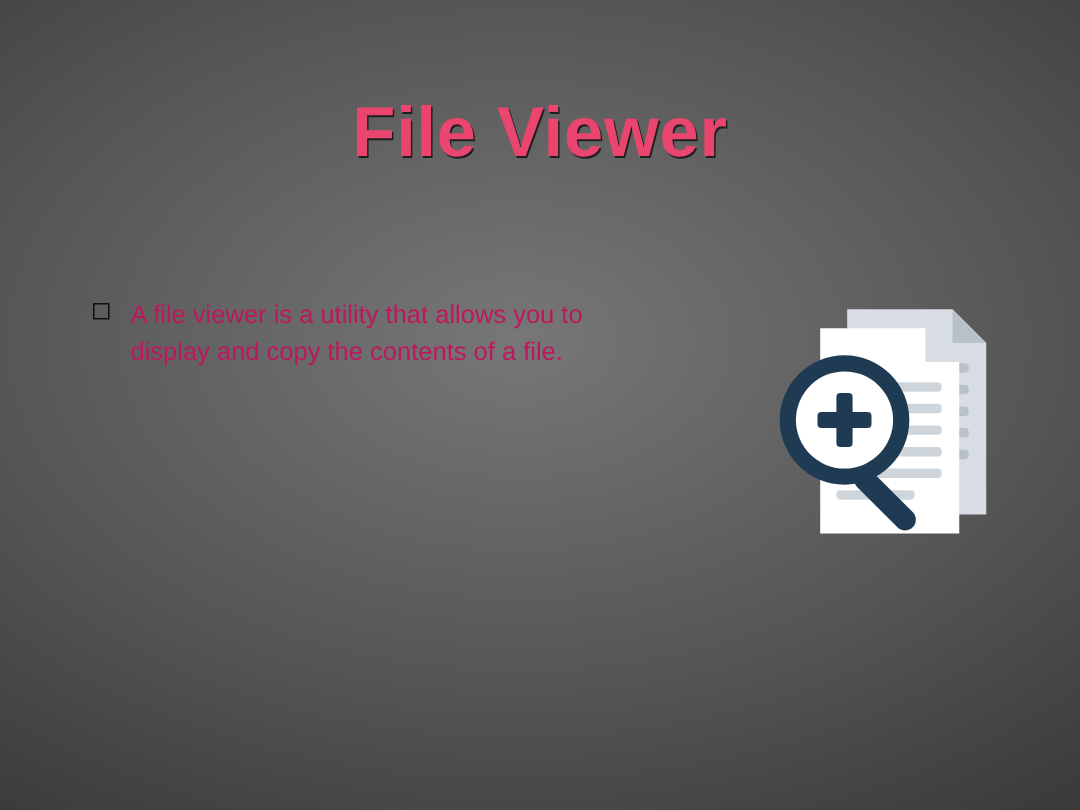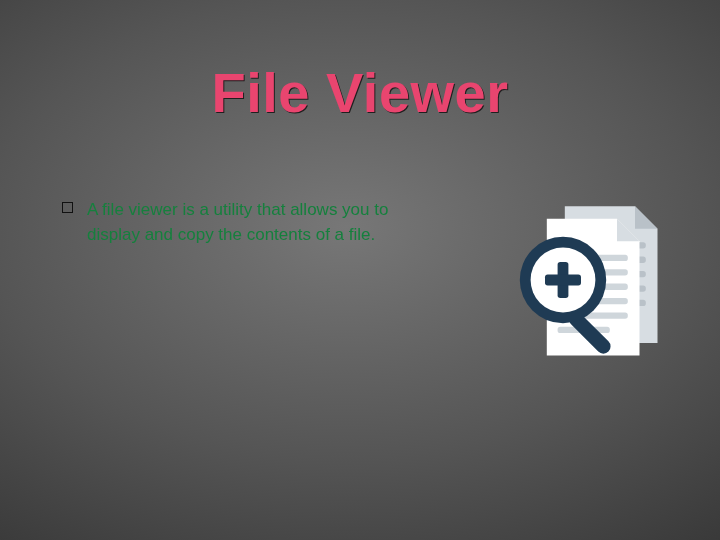--- a/index.html
+++ b/index.html
@@ -8,21 +8,21 @@
     background: radial-gradient(ellipse 110% 95% at 48% 42%, #777 0%, #555 45%, #373737 80%, #2b2b2b 100%);
     font-family: Arial, Helvetica, sans-serif;
     position: relative;
   }
   .title {
     position: absolute;
     top: 60px;
     left: 0;
     right: 0;
     text-align: center;
-    font-size: 56px;
+    font-size: 47px;
     font-weight: bold;
     color: #e9456f;
     text-shadow: 1px 1px 0 #1f1f1f;
     letter-spacing: 0.5px;
   }
   .content {
     position: absolute;
     top: 198px;
     left: 62px;
     width: 380px;
@@ -35,21 +35,21 @@
   .bullet-box {
     flex: 0 0 auto;
     width: 11px;
     height: 11px;
     border: 1px solid #111;
     margin-top: 4px;
     margin-right: 14px;
     background: transparent;
   }
   .bullet-text {
-    color: #15803d;
+    color: #be185d;
     font-size: 17px;
     line-height: 1.45;
   }
   .icon-wrap {
     position: absolute;
     top: 190px;
     right: 40px;
     width: 180px;
     height: 180px;
   }

